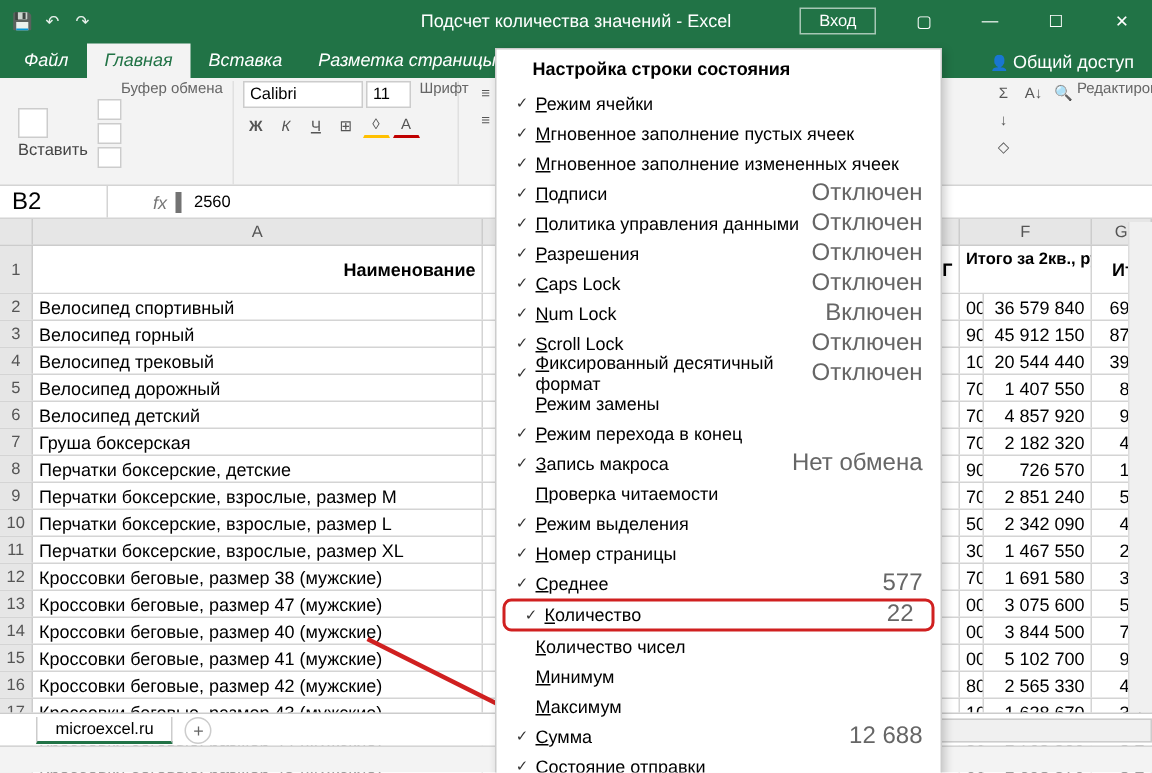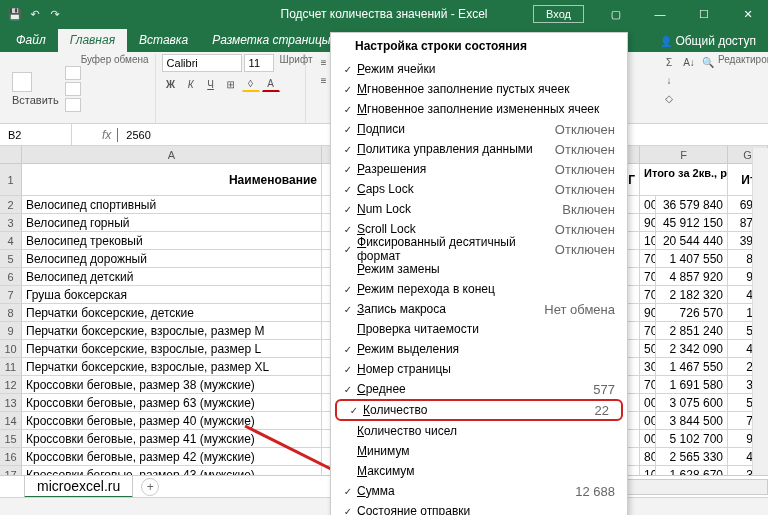--- a/index.html
+++ b/index.html
@@ -33,22 +33,22 @@
 .smicn { width: 16px; height: 14px; background: #fff; border: 1px solid #ccc; }
 .fontcombo { display: flex; gap: 2px; margin-bottom: 2px; }
 .fontcombo input { font-size: 11px; border: 1px solid #ccc; height: 18px; padding: 0 4px; }
 .fontcombo .fname { width: 80px; }
 .fontcombo .fsize { width: 30px; }
 .iconrow { display: flex; gap: 2px; }
 .ribicn { width: 18px; height: 16px; border: 1px solid transparent; display: flex; align-items: center; justify-content: center; font-size: 10px; color: #555; }
 
 
 .fbar { height: 22px; border-bottom: 1px solid #d4d4d4; display: flex; align-items: center; background: #fff; }
-.fbar .namebox { width: 72px; border-right: 1px solid #d4d4d4; padding-left: 8px; font-size: 11px; height: 100%; display: flex; align-items: center; }
-.fbar .fx { padding: 0 6px; font-style: italic; color: #777; border-right: 1px solid #737373; margin-left: 24px; }
+.fbar .namebox { width: 72px; border-right: 1px solid #d4d4d4; padding-left: 8px; font-size: 16px; height: 100%; display: flex; align-items: center; }
+.fbar .fx { padding: 0 6px; font-style: italic; color: #777; border-right: 4px solid #737373; margin-left: 24px; }
 .fbar .finput { flex: 1; padding-left: 8px; font-size: 11px; }
 
 
 .grid { position: relative; }
 .colhdrs { height: 18px; display: flex; background: #e6e6e6; border-bottom: 1px solid #ccc; font-size: 11px; color: #555; }
 .rowhdr-corner { width: 22px; border-right: 1px solid #ccc; background: #e6e6e6; }
 .colh { border-right: 1px solid #ccc; text-align: center; line-height: 18px; }
 .cA { width: 300px; }
 .cF { width: 88px; }
 .cG { width: 40px; }
@@ -62,35 +62,35 @@
 .row.hdr .cell, .row.hdr .rh { line-height: 32px; }
 .row.hdr .cF { line-height: 14px; padding-top: 2px; font-size: 11px; }
 .cellA { width: 300px; }
 .cellGap { flex: 1; border-right: none; }
 .cellF { width: 88px; text-align: right; }
 .cellFpart { width: 16px; text-align: right; padding-right: 0; border-right: none; }
 .cellG { width: 40px; text-align: right; }
 
 
 .sheettabs { position: absolute; bottom: 18px; left: 0; right: 0; height: 22px; background: #fff; border-top: 1px solid #ccc; display: flex; align-items: center; padding-left: 24px; }
-.sheettab { border: 1px solid #ccc; border-top: none; padding: 2px 12px; font-size: 14px; background: #fff; border-bottom: 2px solid #217346; }
+.sheettab { border: 1px solid #ccc; border-top: none; padding: 2px 12px; font-size: 11px; background: #fff; border-bottom: 2px solid #217346; }
 .sheettabs .plus { margin-left: 8px; width: 18px; height: 18px; border: 1px solid #ccc; border-radius: 50%; text-align: center; line-height: 16px; color: #666; }
 .sheettabs .scroll { position: absolute; right: 0; width: 180px; height: 16px; background: #f0f0f0; border: 1px solid #ccc; }
 
 
 .status { position: absolute; bottom: 0; left: 0; right: 0; height: 18px; background: #f3f3f3; border-top: 1px solid #d4d4d4; }
 
 
 .ctx { position: absolute; top: 32px; left: 330px; width: 298px; background: #fff; border: 1px solid #ccc; box-shadow: 2px 2px 6px rgba(0,0,0,.2); z-index: 100; font-size: 12px; padding-bottom: 4px; }
 .ctx .ctxtitle { font-weight: bold; padding: 6px 24px; }
 .ctx .item { display: flex; align-items: center; height: 20px; padding: 0 12px 0 8px; position: relative; }
 .ctx .item .chk { width: 18px; text-align: center; font-size: 10px; color: #333; }
 .ctx .item .lbl { flex: 1; }
 .ctx .item .lbl .ul { text-decoration: underline; }
-.ctx .item .val { color: #666; font-size: 13px; }
+.ctx .item .val { color: #666; font-size: 16px; }
 .ctx .highlight { border: 2px solid #d02020; border-radius: 6px; margin: 0 4px; height: 22px; }
 
 
 .arrow { position: absolute; bottom: 24px; left: 240px; width: 130px; height: 70px; z-index: 50; pointer-events: none; }
 .arrow svg { width: 100%; height: 100%; }
 
 
 .vscroll { position: absolute; right: 0; top: 148px; bottom: 40px; width: 16px; background: #f0f0f0; border-left: 1px solid #ddd; }
 </style>
 </head>
@@ -299,21 +299,21 @@
       <div class="row">
         <div class="rh">12</div>
 <div class="cell cellA">Кроссовки беговые, размер 38 (мужские)</div>
 <div class="cell cellGap"></div>
 <div class="cell cellFpart">70</div>
 <div class="cell cellF" style="width:72px">1 691 580</div>
 <div class="cell cellG">3 2</div>
       </div>
       <div class="row">
         <div class="rh">13</div>
-<div class="cell cellA">Кроссовки беговые, размер 63 (мужские)</div>
+<div class="cell cellA">Кроссовки беговые, размер 47 (мужские)</div>
 <div class="cell cellGap"></div>
 <div class="cell cellFpart">00</div>
 <div class="cell cellF" style="width:72px">3 075 600</div>
 <div class="cell cellG">5 8</div>
       </div>
       <div class="row">
         <div class="rh">14</div>
 <div class="cell cellA">Кроссовки беговые, размер 40 (мужские)</div>
 <div class="cell cellGap"></div>
 <div class="cell cellFpart">00</div>

